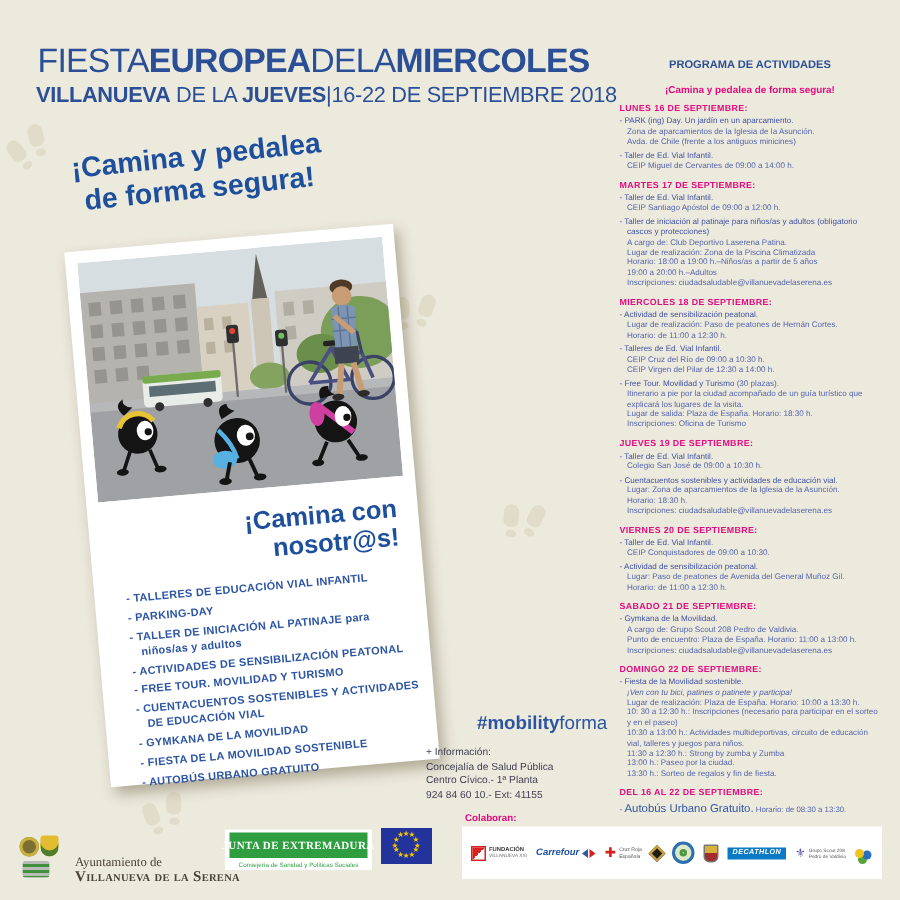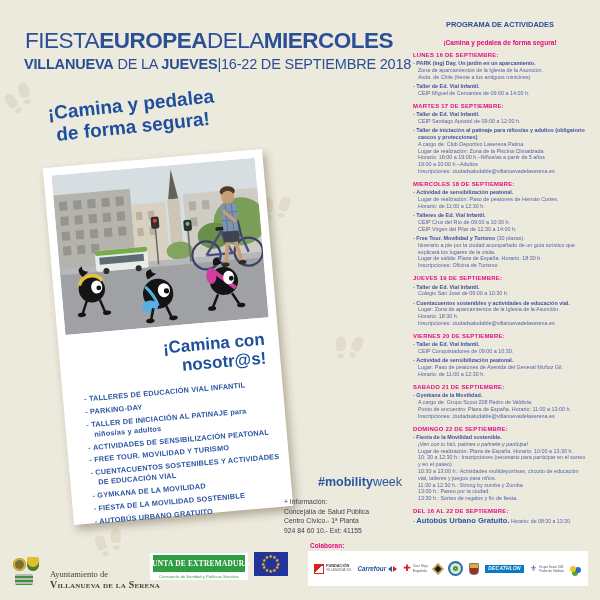--- a/index.html
+++ b/index.html
@@ -14,28 +14,28 @@
   .fp.b{left:16px;top:0;transform:rotate(8deg);}
 
   
   .title-block{position:absolute;left:24px;top:28px;width:370px;text-align:center;color:#2b4f96;}
   .title-line1{font-size:22.5px;letter-spacing:-.5px;font-weight:400;white-space:nowrap;}
   .title-line1 b{font-weight:700;}
   .title-line2{font-size:14.5px;margin-top:2px;font-weight:400;white-space:nowrap;letter-spacing:-.2px;}
   .title-line2 b{font-weight:700;}
 
   
-  .program{position:absolute;left:413px;top:20px;width:174px;}
+  .program{position:absolute;left:413px;top:38px;width:174px;}
   .program-title{color:#2b4f96;font-weight:700;font-size:7.4px;text-align:center;line-height:1.3;}
   .program-slogan{color:#e5097f;font-weight:700;font-size:6.6px;text-align:center;margin-top:9px;}
   .day{margin-top:5px;}
   .day-heading{color:#e5097f;font-weight:700;font-size:5.9px;letter-spacing:.25px;margin-top:6px;}
   .event{font-size:5.4px;line-height:1.26;margin-top:2.5px;padding-left:5px;color:#5565ab;}
   .event-title{font-weight:400;text-indent:-5px;color:#3f51a0;}
-  .event-title b{font-weight:700;}
+  .event-title b{font-weight:400;}
   .event-suffix{font-weight:400;color:#5565ab;}
   .event-italic{font-style:italic;color:#4f5fa8;}
   .event-line{color:#5565ab;}
   .day-final .event-title b{font-size:7.6px;color:#2e56a7;}
   .day-final .event-suffix{font-size:5.2px;}
 
   
   .left-slogan{position:absolute;left:24px;top:94px;width:216px;transform:rotate(-6deg);
                color:#1d4f9c;font-weight:700;font-size:19px;text-align:center;line-height:1.18;}
 
@@ -365,21 +365,21 @@
         <div class="activity">- TALLER DE INICIACIÓN AL PATINAJE para niños/as y adultos</div>
         <div class="activity">- ACTIVIDADES DE SENSIBILIZACIÓN PEATONAL</div>
         <div class="activity">- FREE TOUR. MOVILIDAD Y TURISMO</div>
         <div class="activity">- CUENTACUENTOS SOSTENIBLES Y ACTIVIDADES DE EDUCACIÓN VIAL</div>
         <div class="activity">- GYMKANA DE LA MOVILIDAD</div>
         <div class="activity">- FIESTA DE LA MOVILIDAD SOSTENIBLE</div>
         <div class="activity">- AUTOBÚS URBANO GRATUITO</div>
       </div>
   </div>
 
-  <div class="hashtag"><b>#mobility</b><span>week</span></div>
+  <div class="hashtag"><b>#mobility</b><span>forma</span></div>
 
   <div class="info">
     <div class="info-head">+ Información:</div>
     <div>Concejalía de Salud Pública</div>
     <div>Centro Cívico.- 1ª Planta</div>
     <div>924 84 60 10.- Ext: 41155</div>
   </div>
 
   <div class="ayto">
     <div class="ayto-crest">

